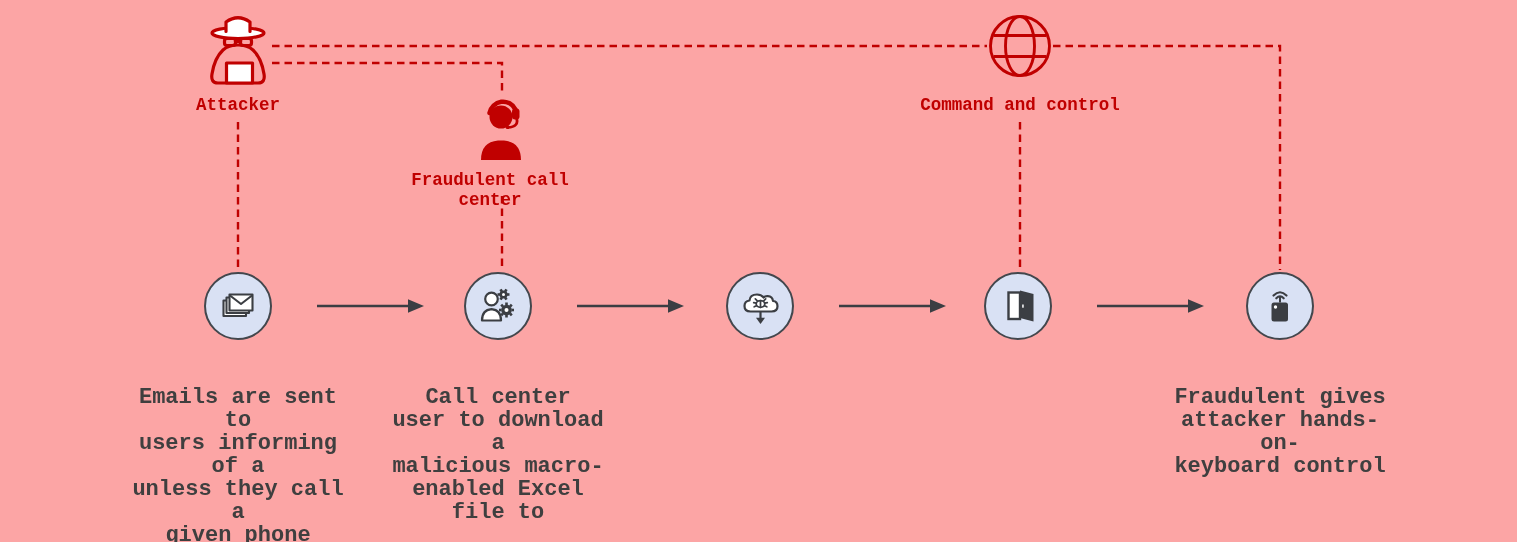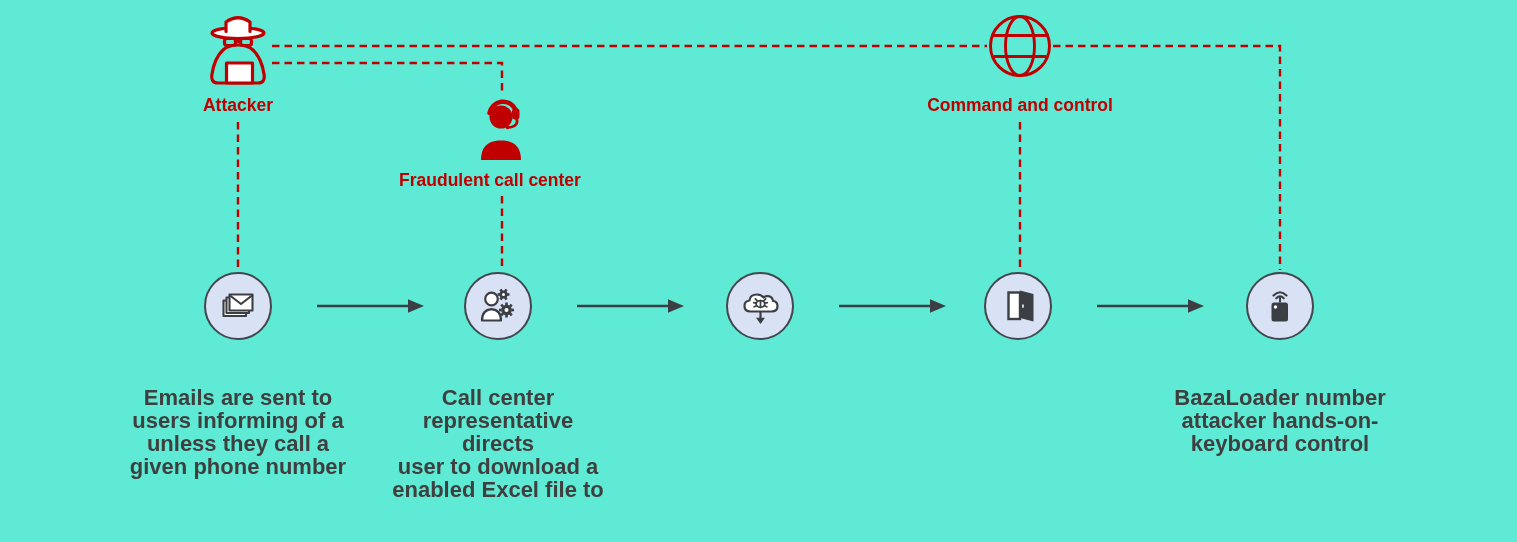--- a/index.html
+++ b/index.html
@@ -1,19 +1,19 @@
 <!DOCTYPE html>
 <html><head>
 <meta charset="utf-8">
 <title>Attack chain diagram</title>
 <style>
   html,body{margin:0;padding:0;background:#ffffff;}
   .stage{
-    position:relative;width:1517px;height:542px;background:#5eead4;overflow:hidden;
-    font-family:Liberation Sans, sans-serif;
+    position:relative;width:1517px;height:542px;background:#fca5a5;overflow:hidden;
+    font-family:Liberation Mono, monospace;
   }
   .overlay{position:absolute;left:0;top:0;width:1517px;height:542px;}
   .abs{position:absolute;}
   .entity-label{
     position:absolute;text-align:center;color:#c00000;
     font-size:17.5px;font-weight:700;line-height:20px;letter-spacing:0;
   }
   .node{
     position:absolute;width:68px;height:68px;border-radius:50%;
     background:#d9e1f4;border:2.5px solid #43474d;box-sizing:border-box;
@@ -168,23 +168,23 @@
   </div>
 
   <div class="caption" style="left:126px;top:386px;">
     <div>Emails are sent to</div>
     <div>users informing of a</div>
     <div>unless they call a</div>
     <div>given phone number</div>
   </div>
   <div class="caption" style="left:386px;top:386px;">
     <div>Call center</div>
-    <div>representative directs</div>
     <div>user to download a</div>
+    <div>malicious macro-</div>
     <div>enabled Excel file to</div>
   </div>
   <div class="caption" style="left:1168px;top:386px;">
-    <div>BazaLoader number</div>
+    <div>Fraudulent gives</div>
     <div>attacker hands-on-</div>
     <div>keyboard control</div>
   </div>
 
 </div>
 
 </body></html>

